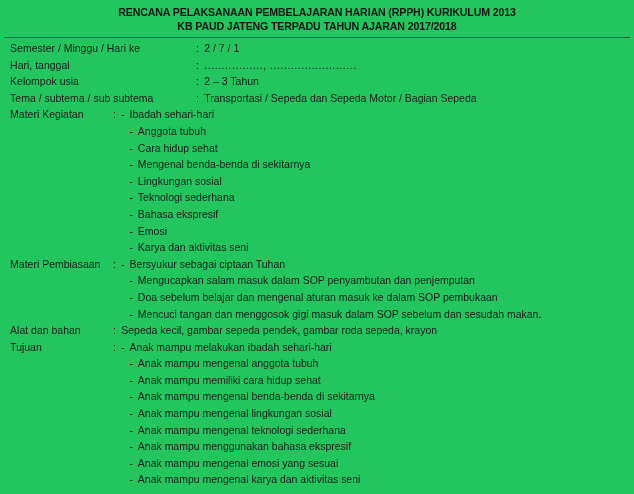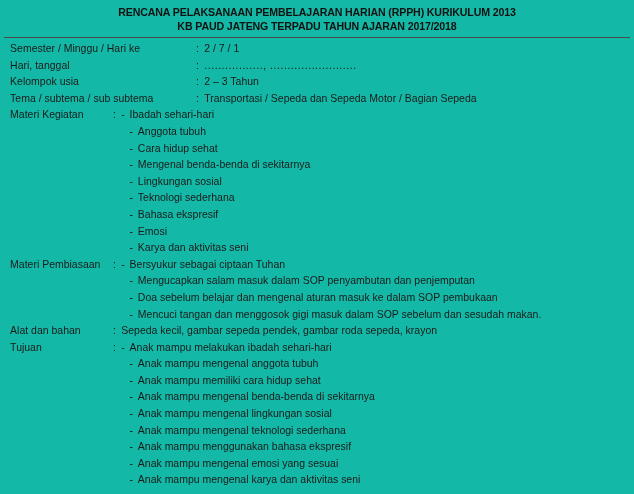--- a/index.html
+++ b/index.html
@@ -11,21 +11,21 @@
     width: 634px;
     height: 494px;
     font-family: "Liberation Sans", "DejaVu Sans", sans-serif;
     color: #1a1a1a;
     overflow: hidden;
   }
   .page {
     position: relative;
     width: 634px;
     height: 494px;
-    background: #14b8a6;
+    background: #22c55e;
     box-sizing: border-box;
   }
 
   
   .title-block {
     padding-top: 6px;
     text-align: center;
   }
   .title-line {
     font-weight: bold;

